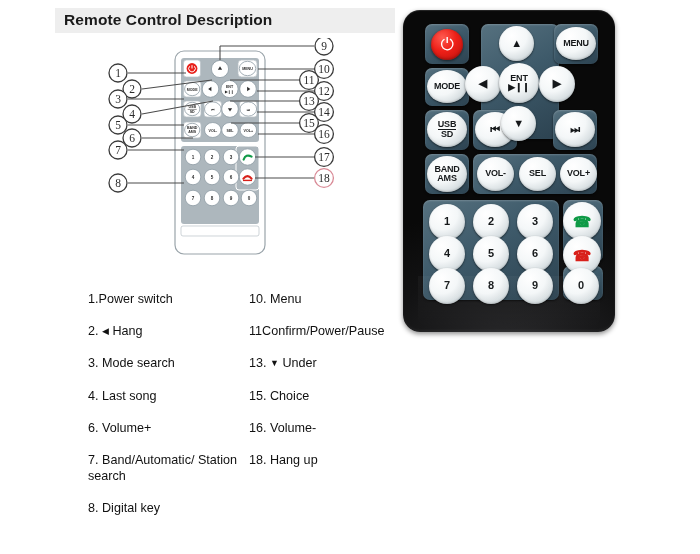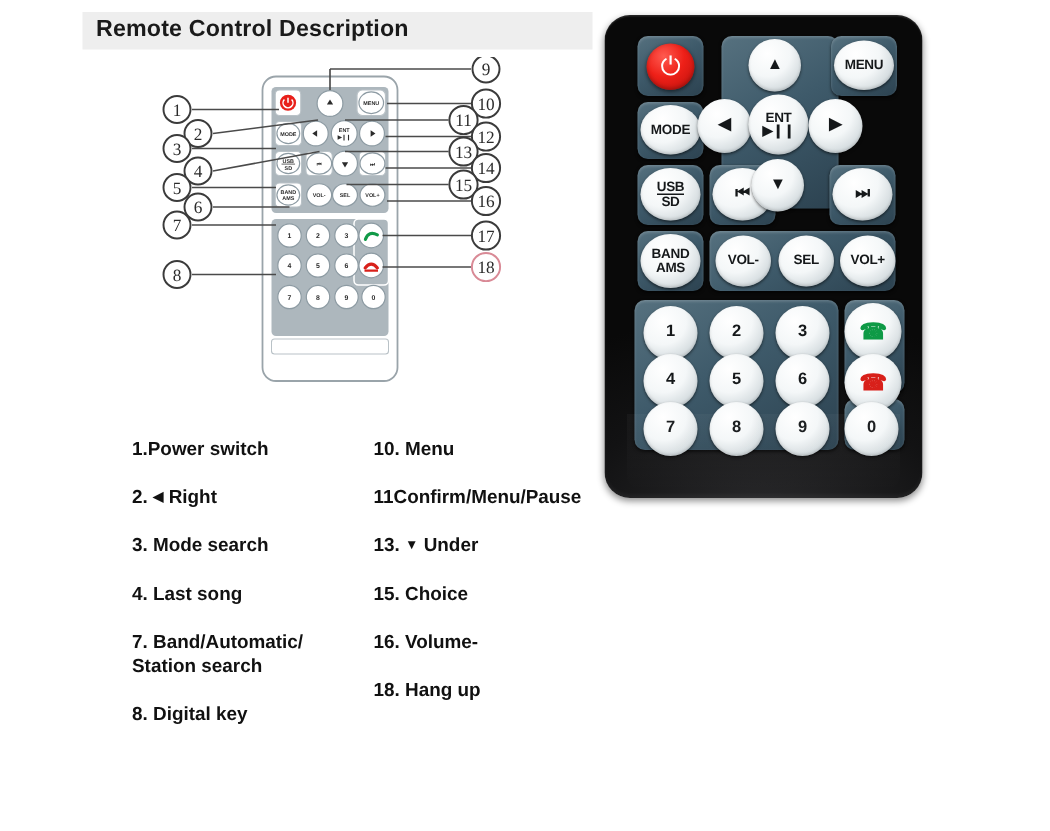--- a/index.html
+++ b/index.html
@@ -51,21 +51,20 @@
     position: absolute;
     font-size: 12.6px;
     line-height: 1.25;
     color: #111;
   }
   #legend-left  { left: 88px;  top: 292px; width: 160px; }
   #legend-right { left: 249px; top: 292px; width: 175px; }
   .legend-item {
     margin-bottom: 16.5px;
     white-space: nowrap;
-    font-weight: bold;
   }
   .legend-item.wrap { white-space: normal; }
   .glyph { font-size: 9px; vertical-align: 1px; }
 
   
   #remote-photo {
     position: absolute;
     left: 403px;
     top: 10px;
     width: 212px;
@@ -298,31 +297,32 @@
       <text class="cn" x="224" y="100">16</text>
     <circle class="cb" cx="224" cy="119" r="9.4"></circle>
       <text class="cn" x="224" y="123">17</text>
     <circle class="cb18" cx="224" cy="140" r="9.4"></circle>
       <text class="cn" x="224" y="144">18</text>
   </svg>
 </div>
 
 <div id="legend-left" class="legend-col">
   <div class="legend-item"><span>1.</span><span>Power switch</span></div>
-  <div class="legend-item"><span>2.</span> <span class="glyph">◀</span> <span>Right</span></div>
+  <div class="legend-item"><span>2.</span> <span class="glyph">◀</span> <span>Hang</span></div>
   <div class="legend-item"><span>3.</span> <span>Mode search</span></div>
   <div class="legend-item"><span>4.</span> <span>Last song</span></div>
+  <div class="legend-item"><span>6.</span> <span>Volume+</span></div>
   <div class="legend-item wrap"><span>7.</span> <span>Band/Automatic/ Station search</span></div>
   <div class="legend-item"><span>8.</span> <span>Digital key</span></div>
 
 </div>
 
 <div id="legend-right" class="legend-col">
   <div class="legend-item"><span>10.</span> <span>Menu</span></div>
-  <div class="legend-item"><span>11</span><span>Confirm/Menu/Pause</span></div>
+  <div class="legend-item"><span>11</span><span>Confirm/Power/Pause</span></div>
   <div class="legend-item"><span>13.</span> <span class="glyph">▼</span> <span>Under</span></div>
   <div class="legend-item"><span>15.</span> <span>Choice</span></div>
   <div class="legend-item"><span>16.</span> <span>Volume-</span></div>
   <div class="legend-item"><span>18.</span> <span>Hang up</span></div>
 </div>
 
 <div id="remote-photo">
 
   <div class="pad" style="left:22px; top:14px; width:44px; height:40px;"></div>
   <div class="key power" style="left:28px; top:19px; width:32px; height:31px;">

